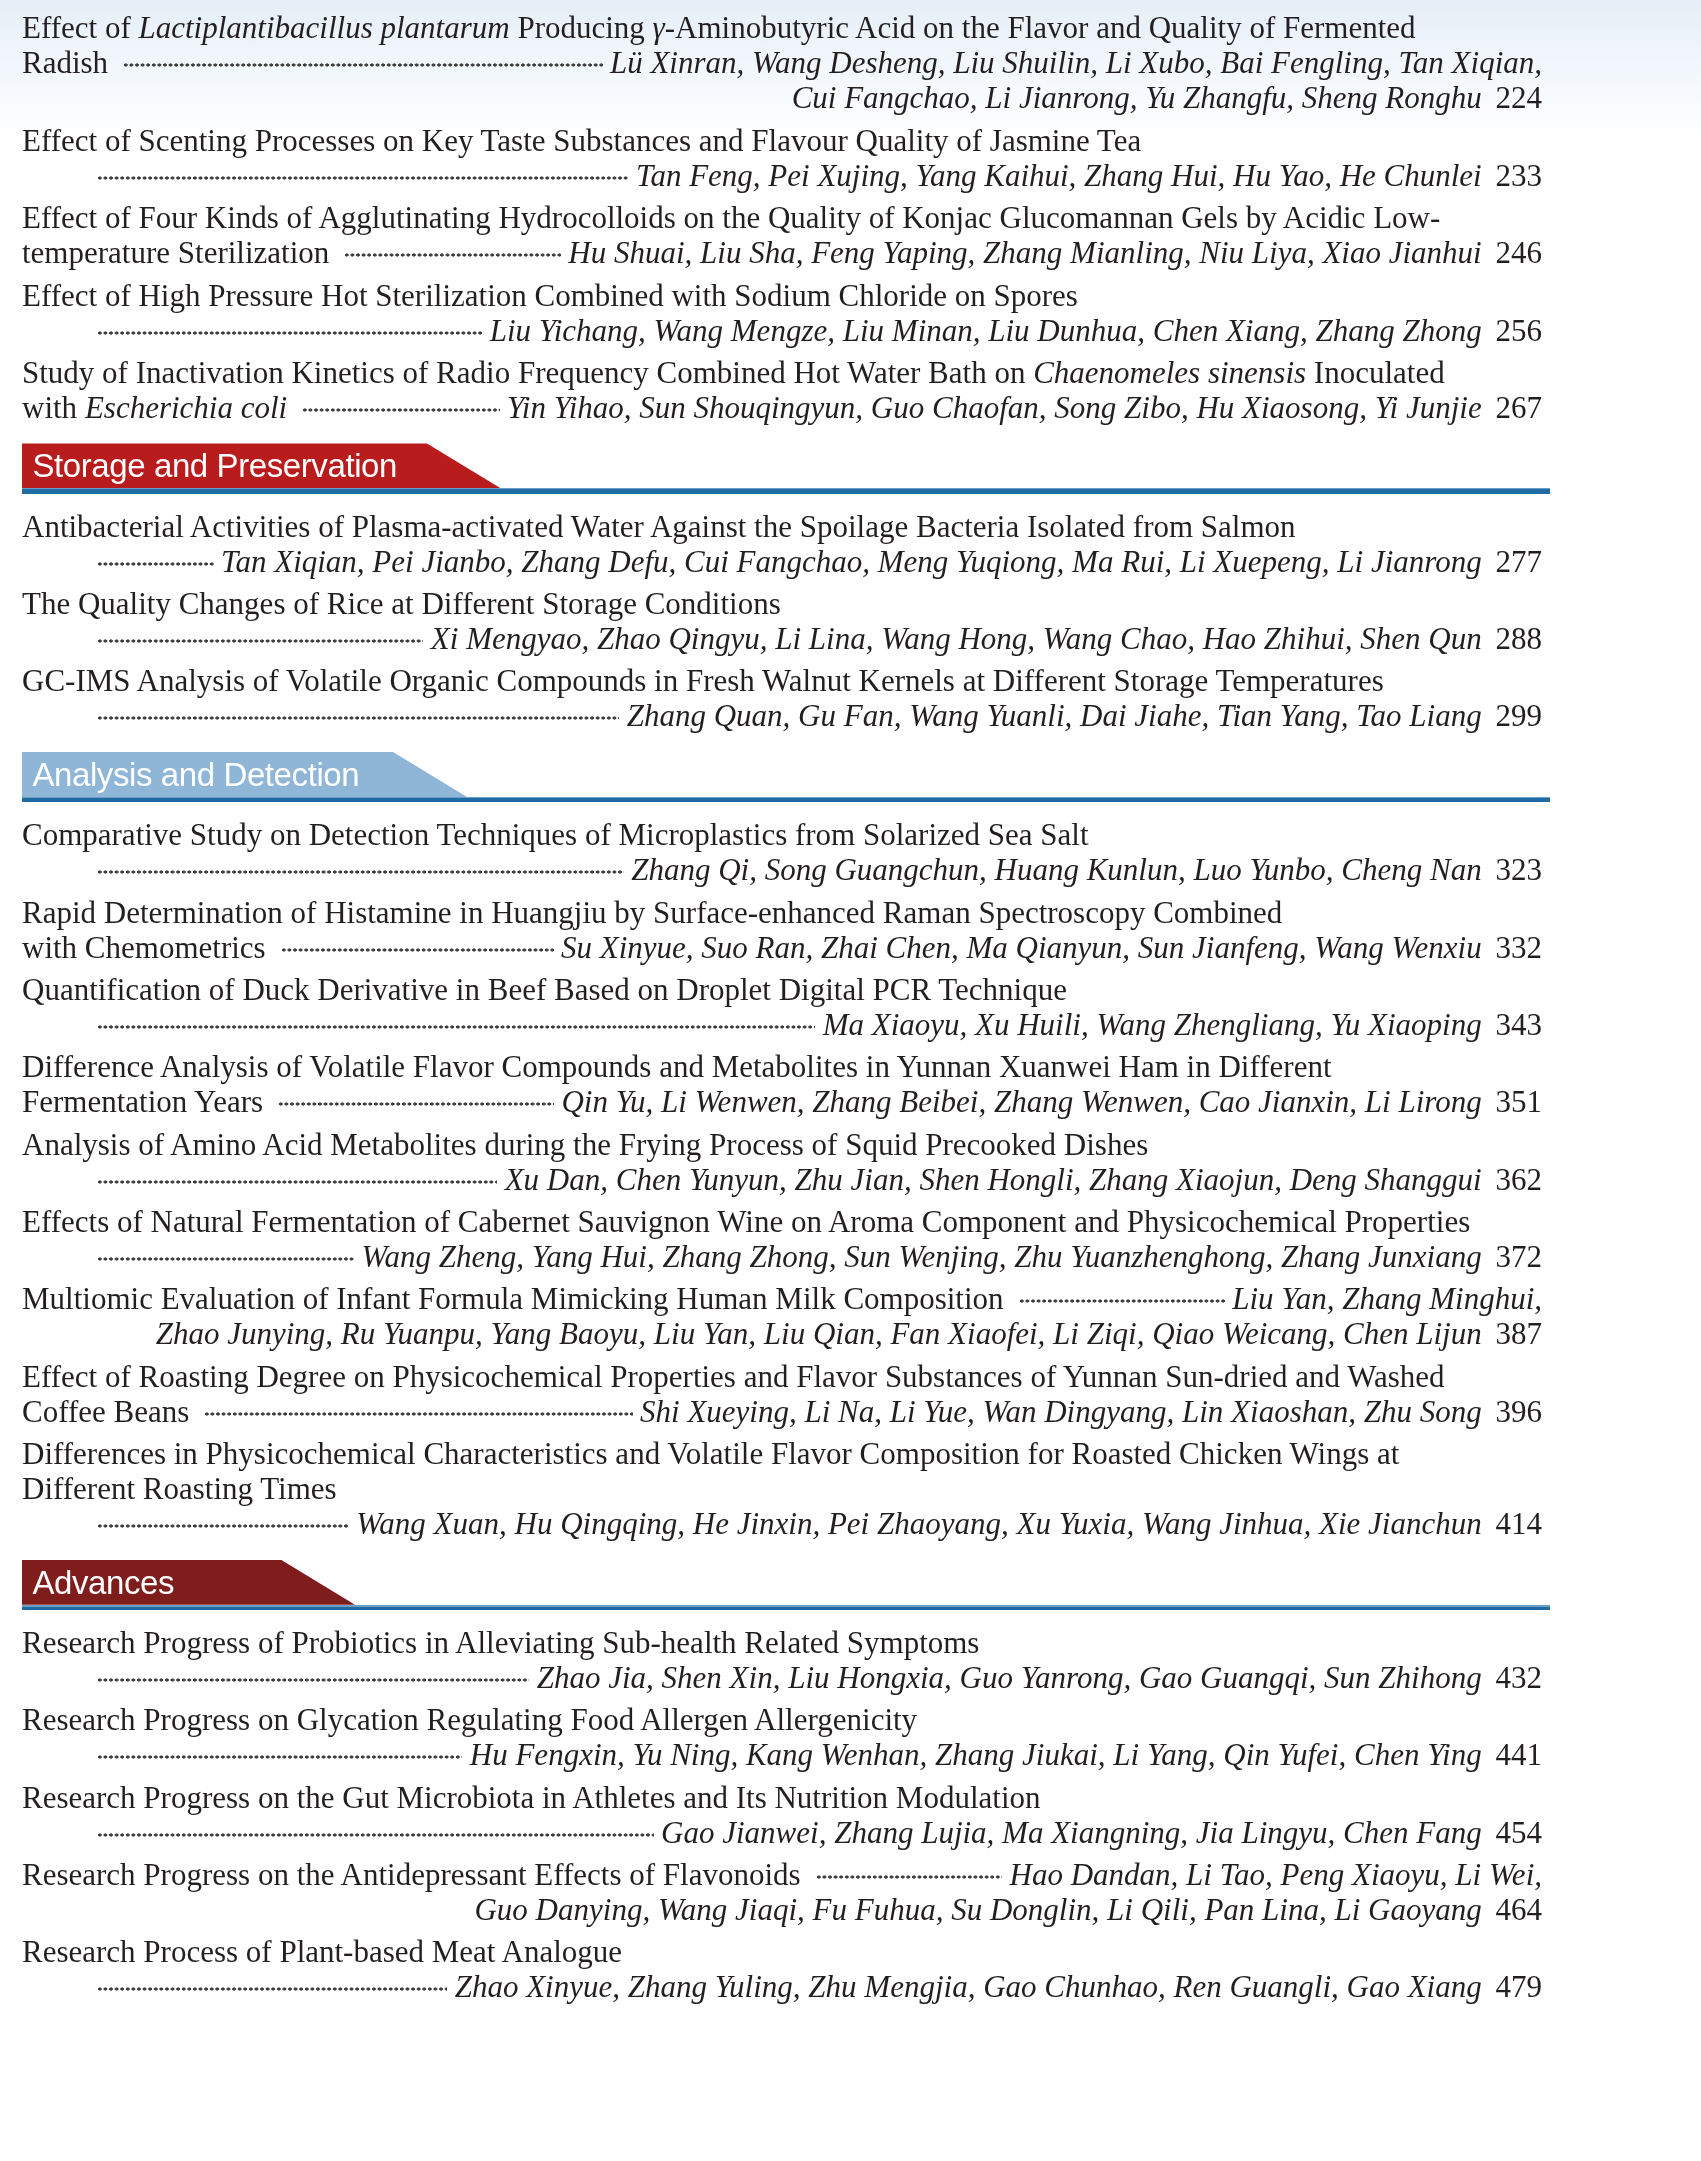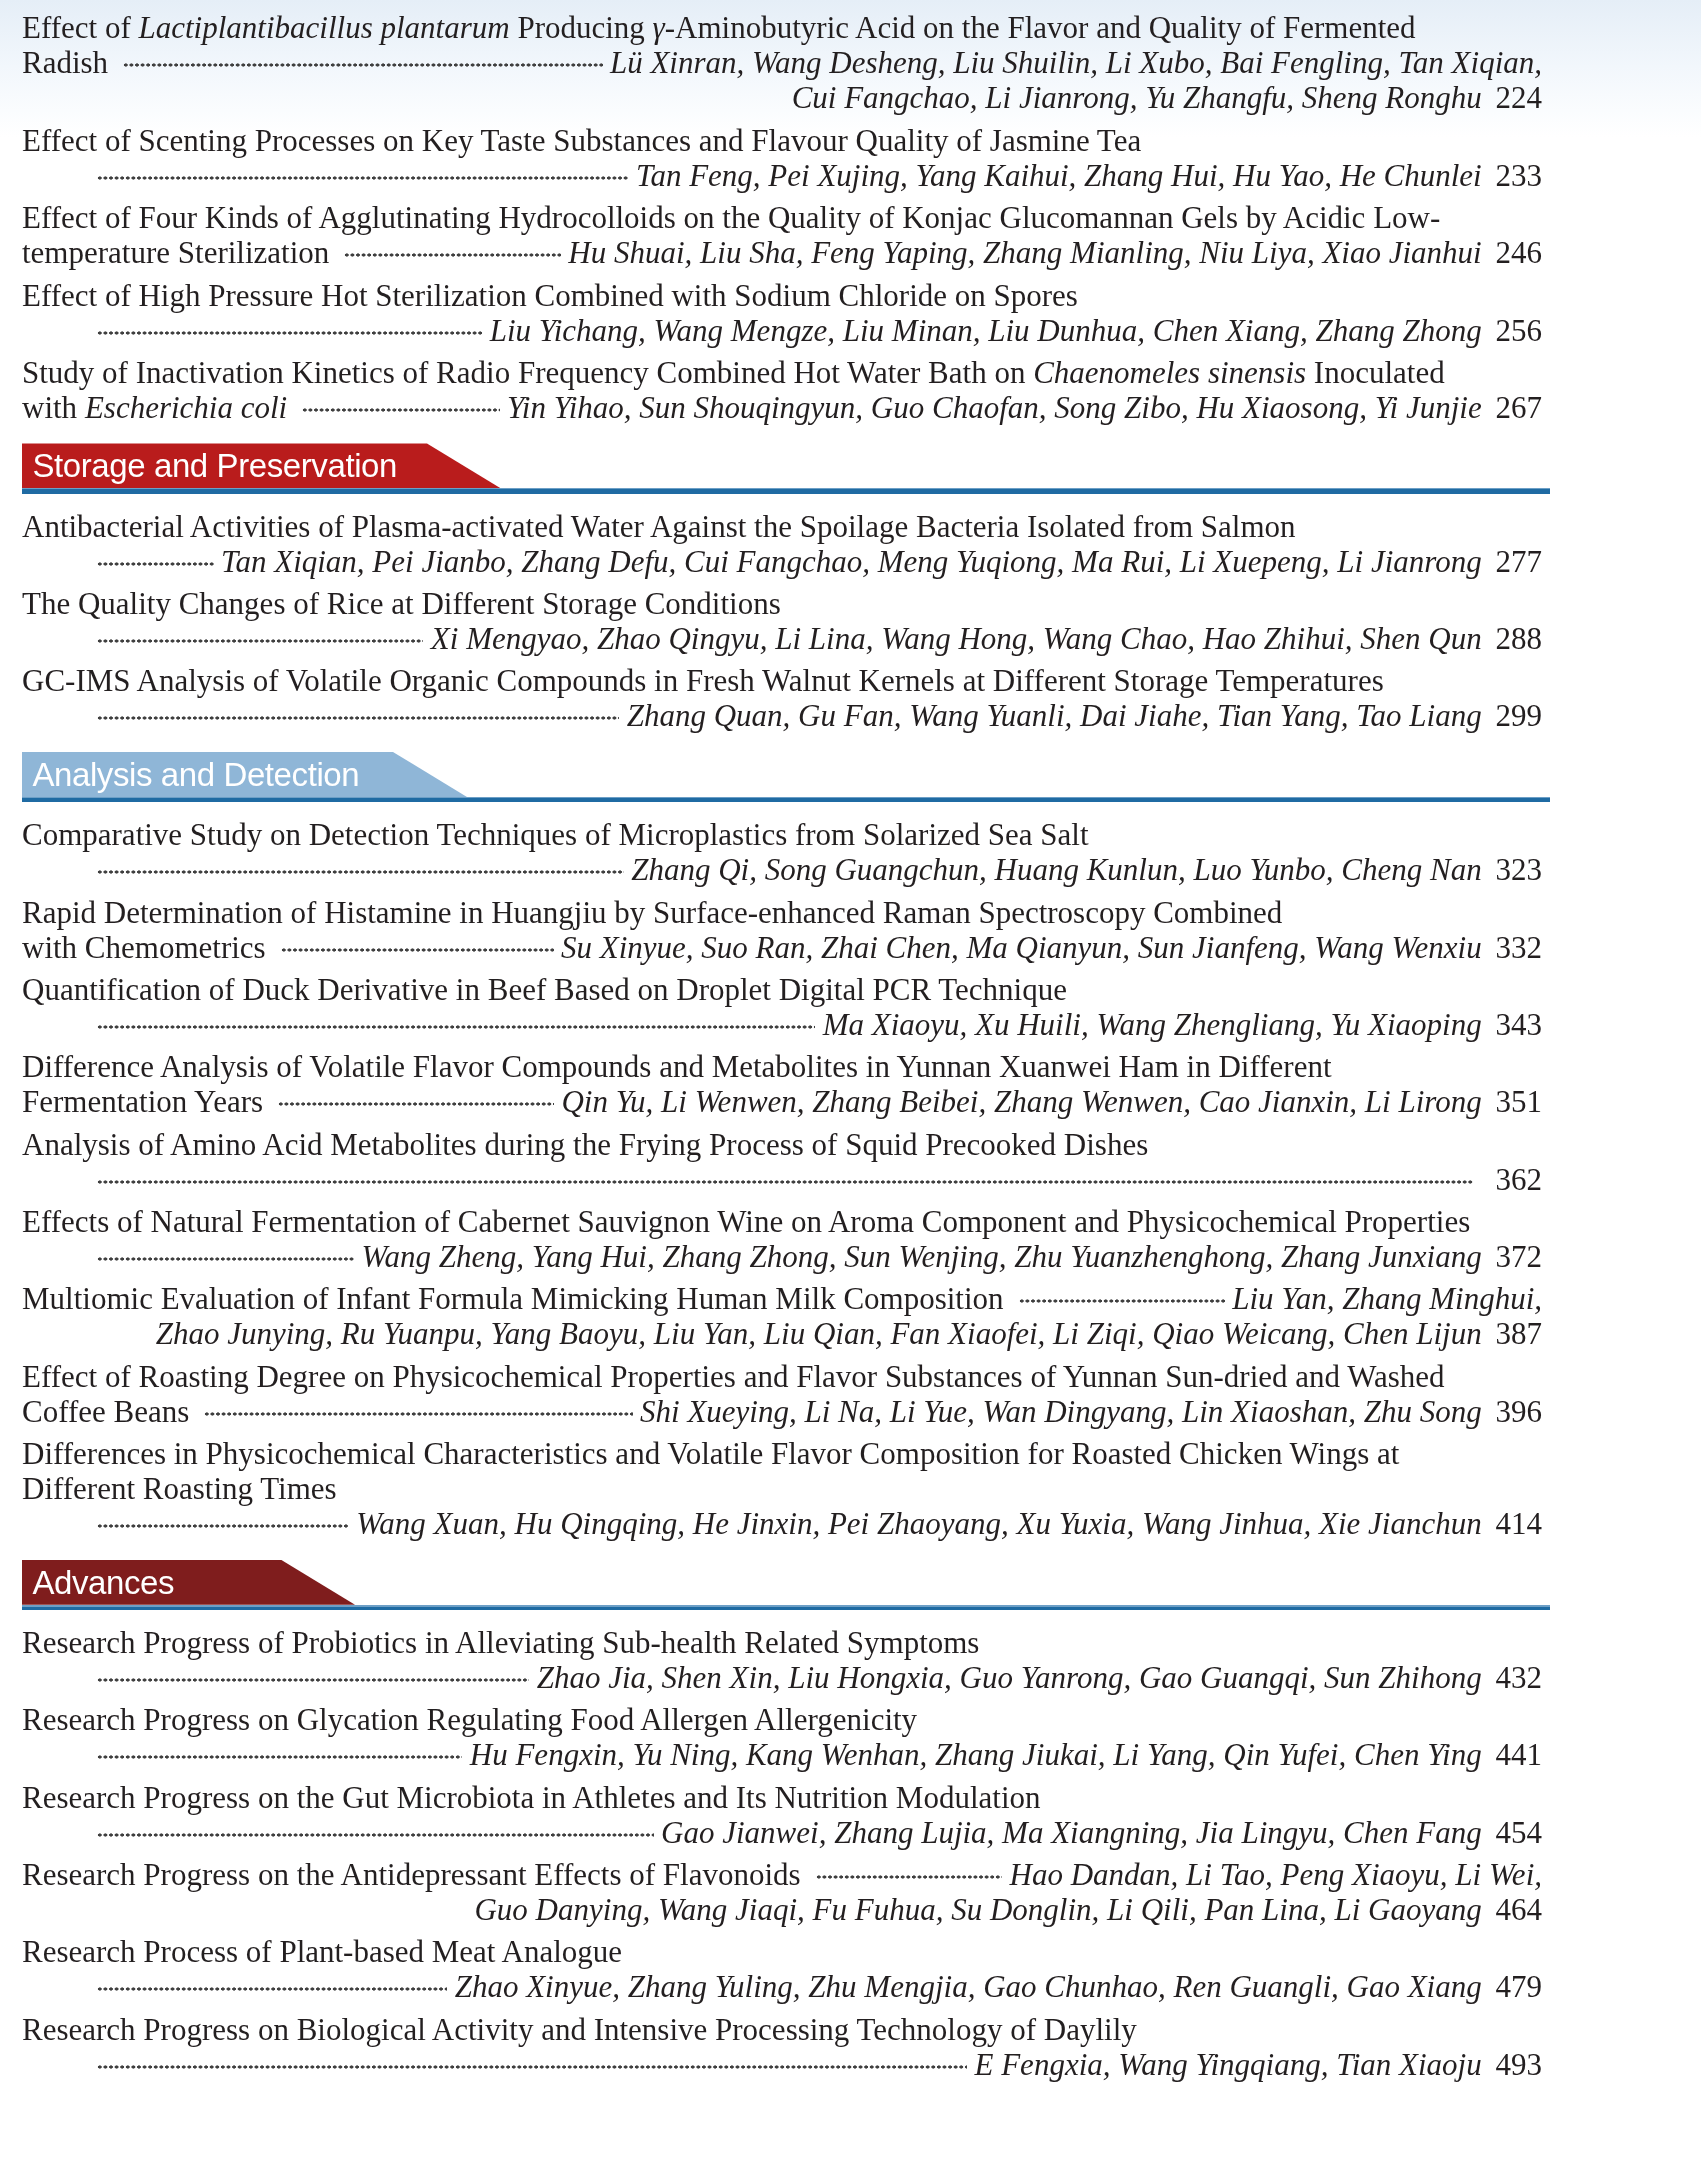--- a/index.html
+++ b/index.html
@@ -127,21 +127,21 @@
       <div class="entry">
         <div class="line"><span class="tt">Quantification of Duck Derivative in Beef Based on Droplet Digital PCR Technique</span></div>
         <div class="line indent"><span class="leader"></span><span class="au">Ma Xiaoyu, Xu Huili, Wang Zhengliang, Yu Xiaoping</span><span class="pg">343</span></div>
       </div>
       <div class="entry">
         <div class="line"><span class="tt">Difference Analysis of Volatile Flavor Compounds and Metabolites in Yunnan Xuanwei Ham in Different</span></div>
         <div class="line"><span class="tt">Fermentation Years </span><span class="leader"></span><span class="au">Qin Yu, Li Wenwen, Zhang Beibei, Zhang Wenwen, Cao Jianxin, Li Lirong</span><span class="pg">351</span></div>
       </div>
       <div class="entry">
         <div class="line"><span class="tt">Analysis of Amino Acid Metabolites during the Frying Process of Squid Precooked Dishes</span></div>
-        <div class="line indent"><span class="leader"></span><span class="pg">362</span></div>
+        <div class="line indent"><span class="leader"></span><span class="au">Xu Dan, Chen Yunyun, Zhu Jian, Shen Hongli, Zhang Xiaojun, Deng Shanggui</span><span class="pg">362</span></div>
       </div>
       <div class="entry">
         <div class="line"><span class="tt">Effects of Natural Fermentation of Cabernet Sauvignon Wine on Aroma Component and Physicochemical Properties</span></div>
         <div class="line indent"><span class="leader"></span><span class="au">Wang Zheng, Yang Hui, Zhang Zhong, Sun Wenjing, Zhu Yuanzhenghong, Zhang Junxiang</span><span class="pg">372</span></div>
       </div>
       <div class="entry">
         <div class="line"><span class="tt">Multiomic Evaluation of Infant Formula Mimicking Human Milk Composition </span><span class="leader"></span><span class="au">Liu Yan, Zhang Minghui,</span></div>
         <div class="line right"><span class="au">Zhao Junying, Ru Yuanpu, Yang Baoyu, Liu Yan, Liu Qian, Fan Xiaofei, Li Ziqi, Qiao Weicang, Chen Lijun</span><span class="pg">387</span></div>
       </div>
       <div class="entry">
@@ -172,19 +172,15 @@
         <div class="line indent"><span class="leader"></span><span class="au">Gao Jianwei, Zhang Lujia, Ma Xiangning, Jia Lingyu, Chen Fang</span><span class="pg">454</span></div>
       </div>
       <div class="entry">
         <div class="line"><span class="tt">Research Progress on the Antidepressant Effects of Flavonoids </span><span class="leader"></span><span class="au">Hao Dandan, Li Tao, Peng Xiaoyu, Li Wei,</span></div>
         <div class="line right"><span class="au">Guo Danying, Wang Jiaqi, Fu Fuhua, Su Donglin, Li Qili, Pan Lina, Li Gaoyang</span><span class="pg">464</span></div>
       </div>
       <div class="entry">
         <div class="line"><span class="tt">Research Process of Plant-based Meat Analogue</span></div>
         <div class="line indent"><span class="leader"></span><span class="au">Zhao Xinyue, Zhang Yuling, Zhu Mengjia, Gao Chunhao, Ren Guangli, Gao Xiang</span><span class="pg">479</span></div>
       </div>
-      <div class="entry">
-        <div class="line"><span class="tt">Research Progress on Biological Activity and Intensive Processing Technology of Daylily</span></div>
-        <div class="line indent"><span class="leader"></span><span class="au">E Fengxia, Wang Yingqiang, Tian Xiaoju</span><span class="pg">493</span></div>
-      </div>
     </div>
   </div>
 
 
 </body></html>

